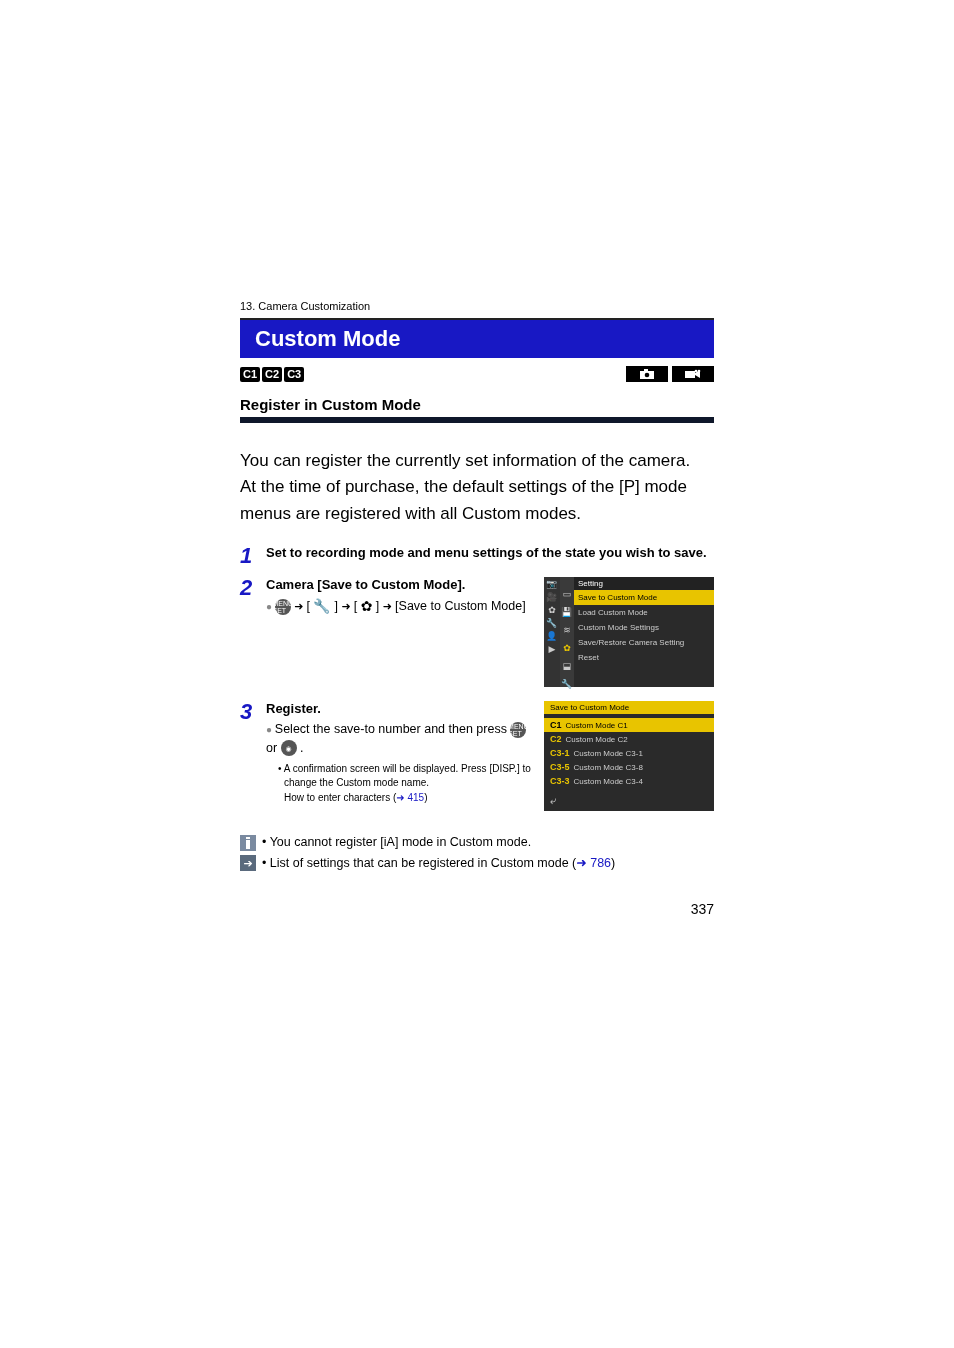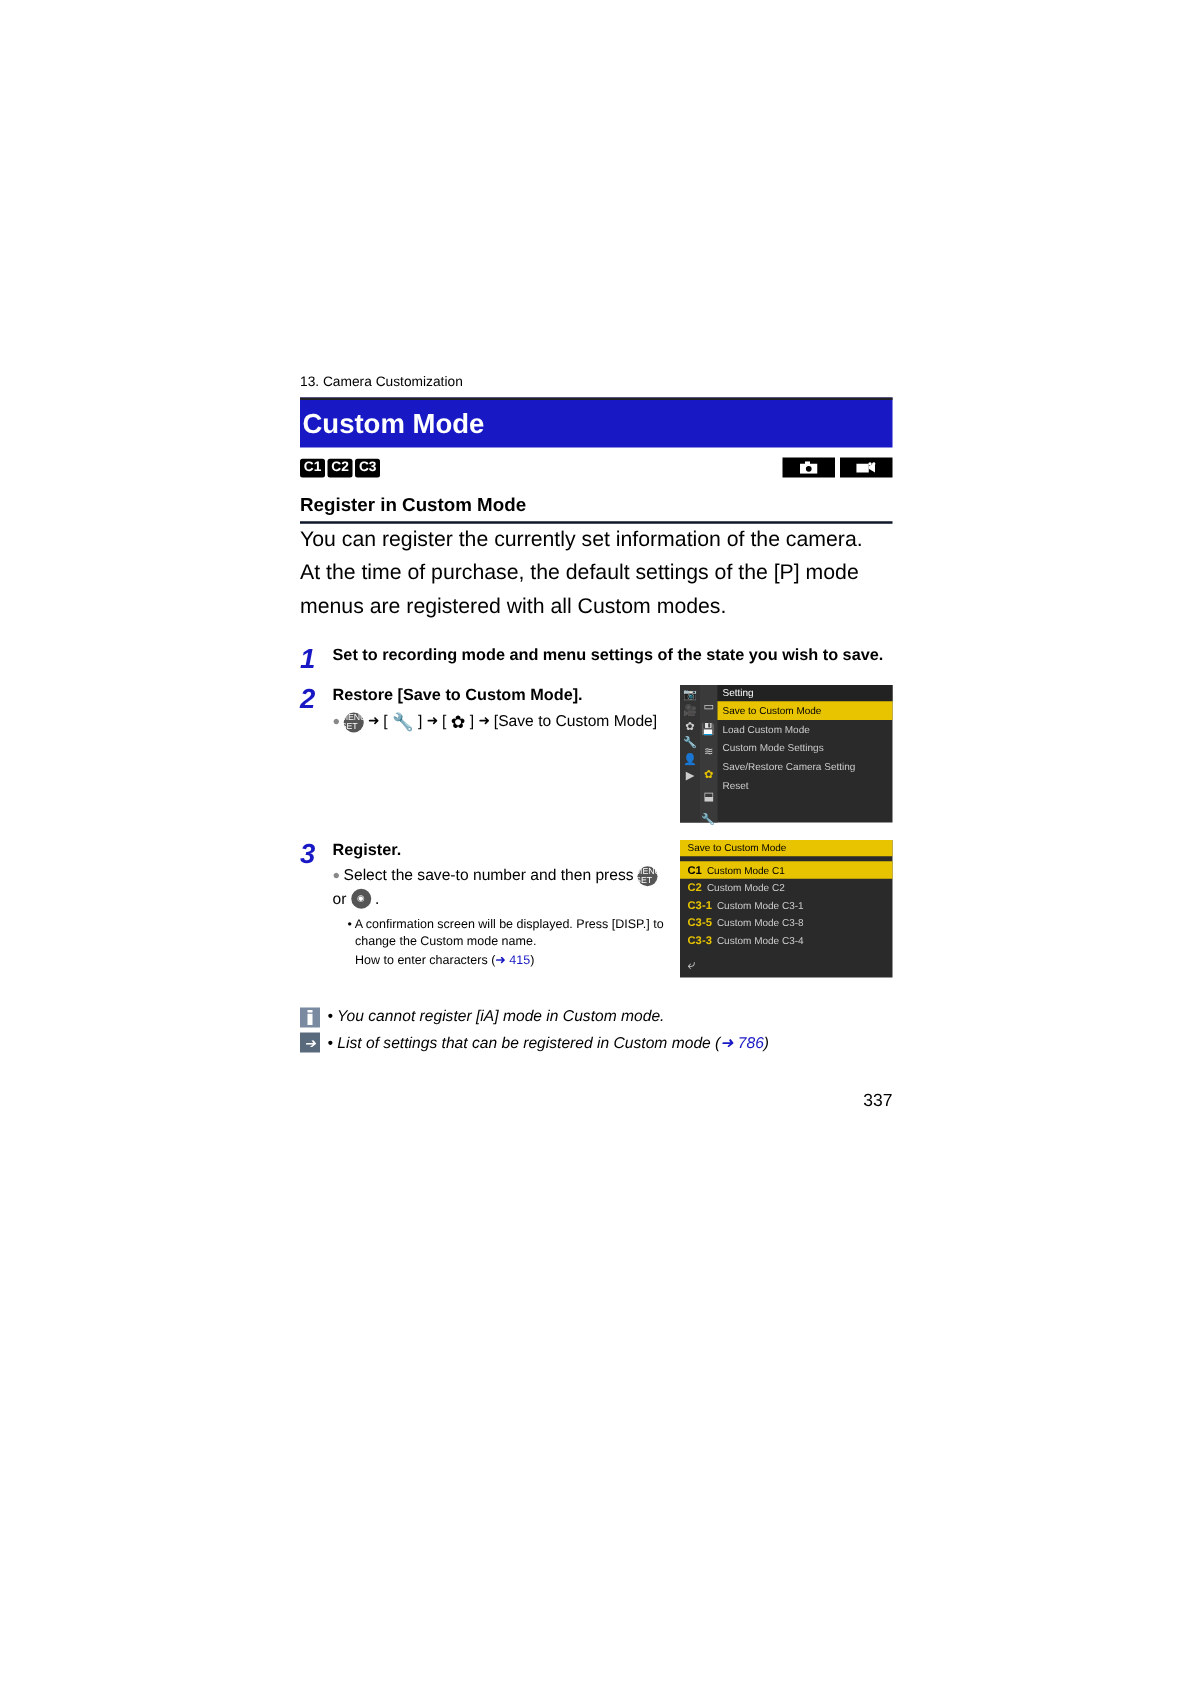--- a/index.html
+++ b/index.html
@@ -17,21 +17,21 @@
   .breadcrumb {
     text-align: left;
     font-size: 11px;
     margin-bottom: 6px;
   }
   .title-bar {
     background: #1818c4;
     color: #fff;
     font-size: 22px;
     font-weight: bold;
-    padding: 6px 2px;
+    padding: 6px 15px;
     border-top: 2px solid #222;
   }
   .badge-row {
     display: flex;
     align-items: center;
     margin-top: 8px;
     margin-bottom: 14px;
   }
   .left-badges { display:flex; gap:2px; }
   .mode-badge {
@@ -40,21 +40,21 @@
   }
   .spacer { flex:1; }
   .right-badge {
     background:#000; width:42px; height:16px; margin-left:4px;
     display:flex; align-items:center; justify-content:center; color:#fff;
   }
   .cam-svg { display:block; }
   .intro { font-size:13px; line-height:1.55; margin-bottom:22px; }
   .section-title {
     font-size:15px; font-weight:bold; color:#000;
-    border-bottom:2px solid #0f172a; padding-bottom:4px; margin-bottom:0;
+    border-bottom:6px solid #0f172a; padding-bottom:4px; margin-bottom:25px;
   }
   .section-text { font-size:17px; line-height:1.55; margin-bottom:18px; }
   .step { display:flex; margin-bottom:10px; }
   .step-num { color:#1818c4; font-weight:bold; font-size:22px; font-style:italic; width:26px; flex-shrink:0; line-height:1; }
   .step-body { flex:1; }
   .step-heading { font-weight:bold; font-size:13px; margin-bottom:4px; }
   .step-line { font-size:12.5px; line-height:1.5; }
   .bullet-dot::before { content:"● "; color:#888; font-size:10px; vertical-align:middle; }
   .bullet-dash::before { content:"• "; color:#000; }
   .inline-icon {
@@ -82,21 +82,21 @@
   .menu2-header { background:#e8c400; color:#000; padding:2px 6px; font-size:8px; }
   .menu2-body { flex:1; padding:4px 0 0 0; }
   .menu2-item { padding:2px 6px; font-size:8px; color:#ccc; display:flex; align-items:center; gap:4px;}
   .menu2-item.hl { background:#e8c400; color:#000; }
   .menu2-foot { padding:4px 6px; font-size:11px; color:#ccc; }
   .c-badge { font-weight:bold; font-size:9px; }
   .c-badge.yellow { color:#e8c400; }
   .c-badge.black { color:#000; }
   .sub-bullet { font-size:10px; line-height:1.45; margin:4px 0 0 12px; text-indent:-6px; padding-left:6px;}
   .link { color:#1818c4; }
-  .notes { margin-top:20px;font-style:italic; }
+  .notes { margin-top:20px; }
   .note-row { display:flex; align-items:flex-start; gap:6px; font-size:12.5px; margin:4px 0;}
   .note-icon { width:16px; height:16px; display:flex; align-items:center; justify-content:center; flex-shrink:0; font-size:11px; color:#fff;}
   .note-icon.info { background:#7a8aa0; }
   .note-icon.arrow { background:#5a6a7d; }
   .page-num { text-align:right; font-size:14px; margin-top:30px; }
 </style>
 </head>
 <body>
 
 <div class="page">
@@ -139,21 +139,21 @@
     <div class="step-body">
       <div class="step-heading">Set to recording mode and menu settings of the state you wish to save.</div>
     </div>
   </div>
 
   <div class="two-col">
     <div class="left">
       <div class="step">
         <div class="step-num">2</div>
         <div class="step-body">
-          <div class="step-heading">Restore [Save to Custom Mode].</div>
+          <div class="step-heading">Camera [Save to Custom Mode].</div>
           <div class="step-line bullet-dot">
             <span class="inline-icon">MENU<br>SET</span>
             <span class="arrow"> ➜ </span>
             [ <span class="inline-glyph">🔧</span> ]
             <span class="arrow"> ➜ </span>
             [ <span class="inline-glyph">✿</span> ]
             <span class="arrow"> ➜ </span>
             <span>[Save to Custom Mode]</span>
           </div>
         </div>

